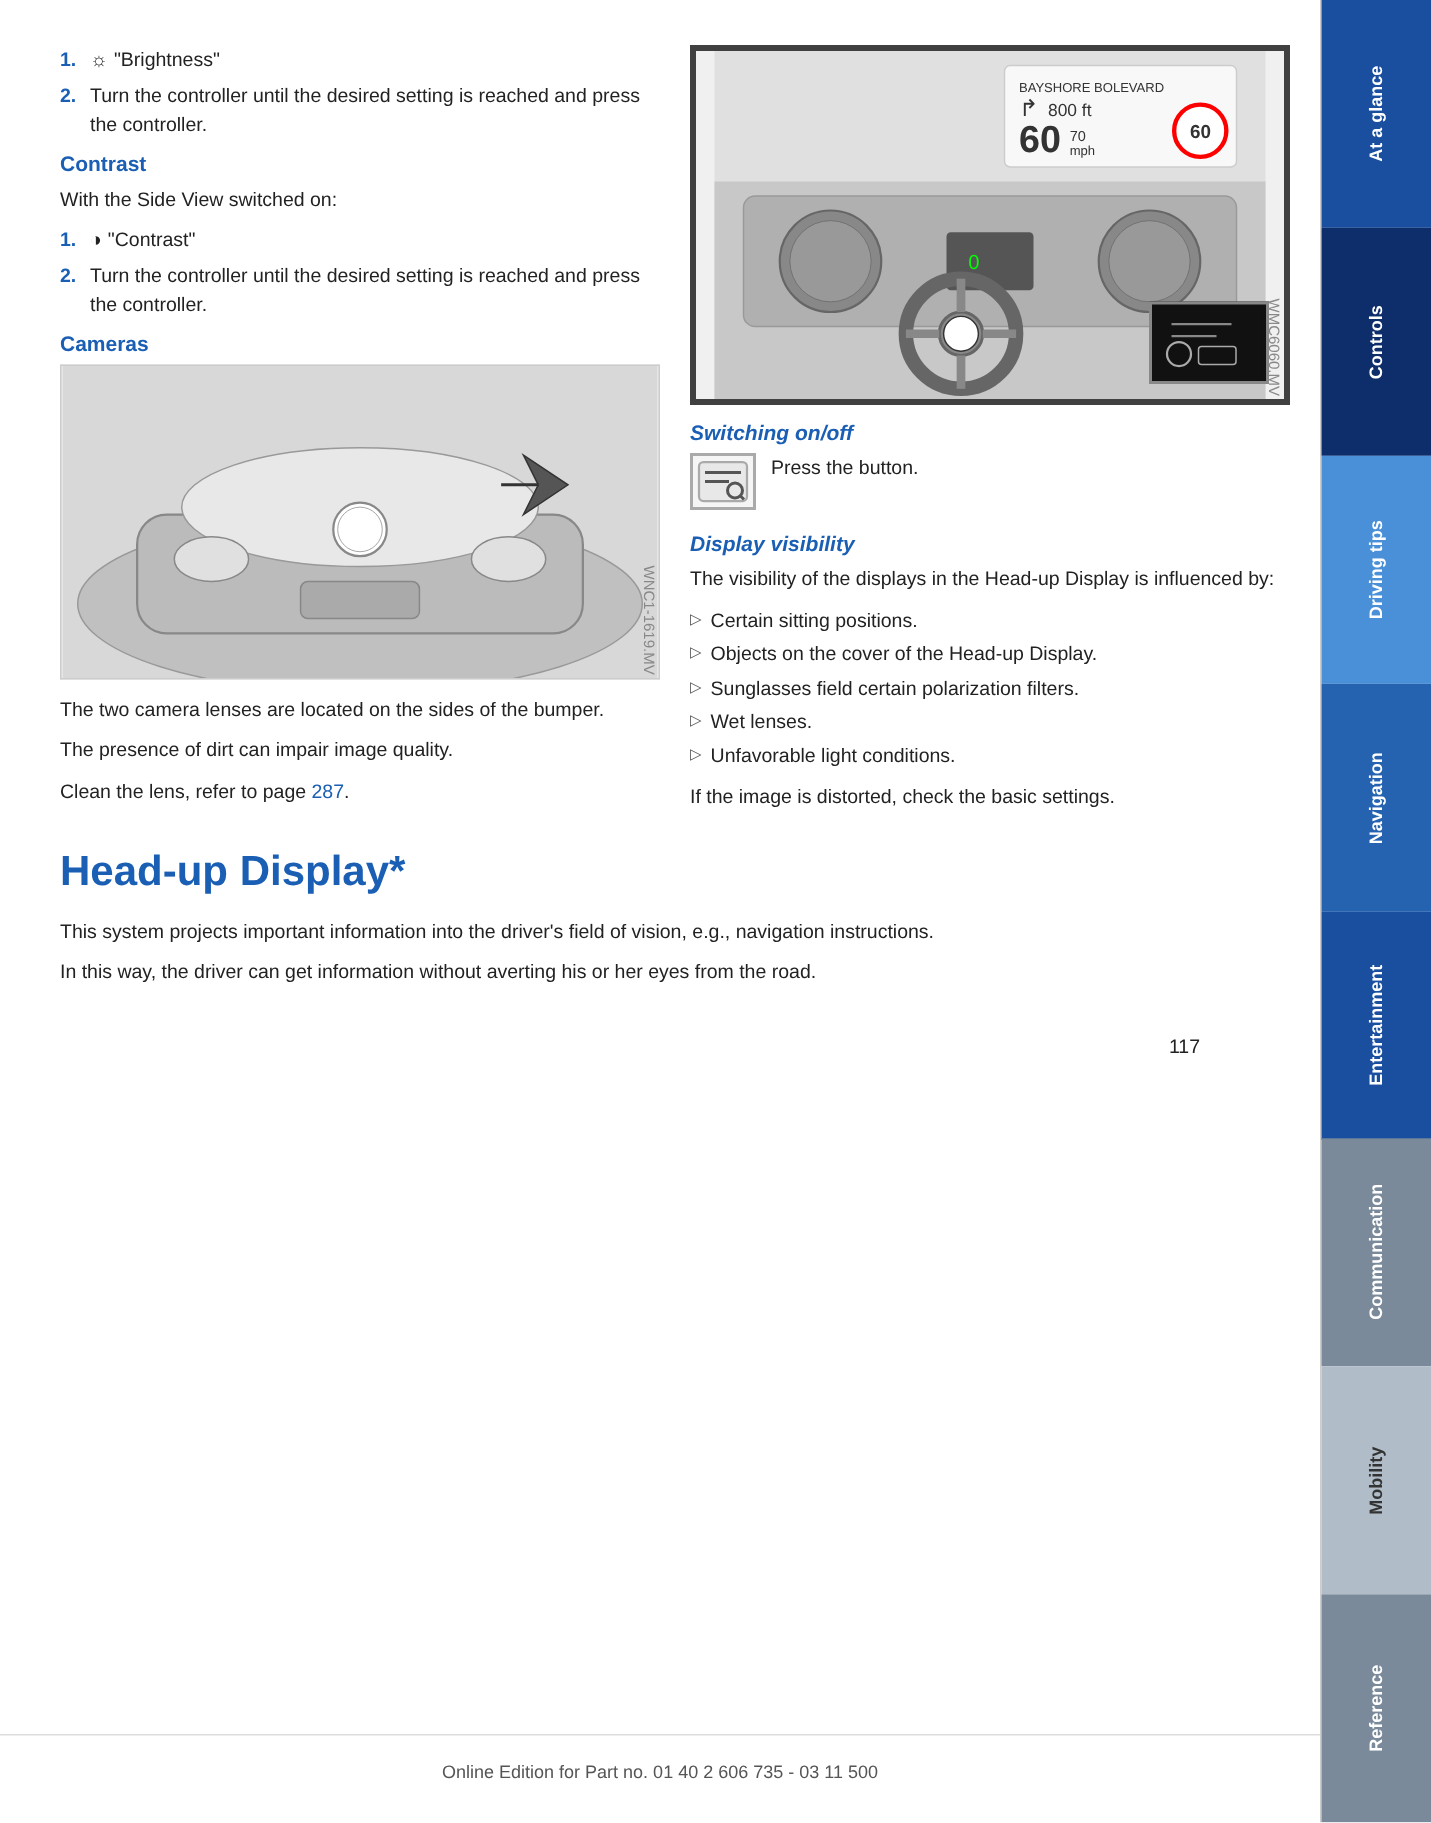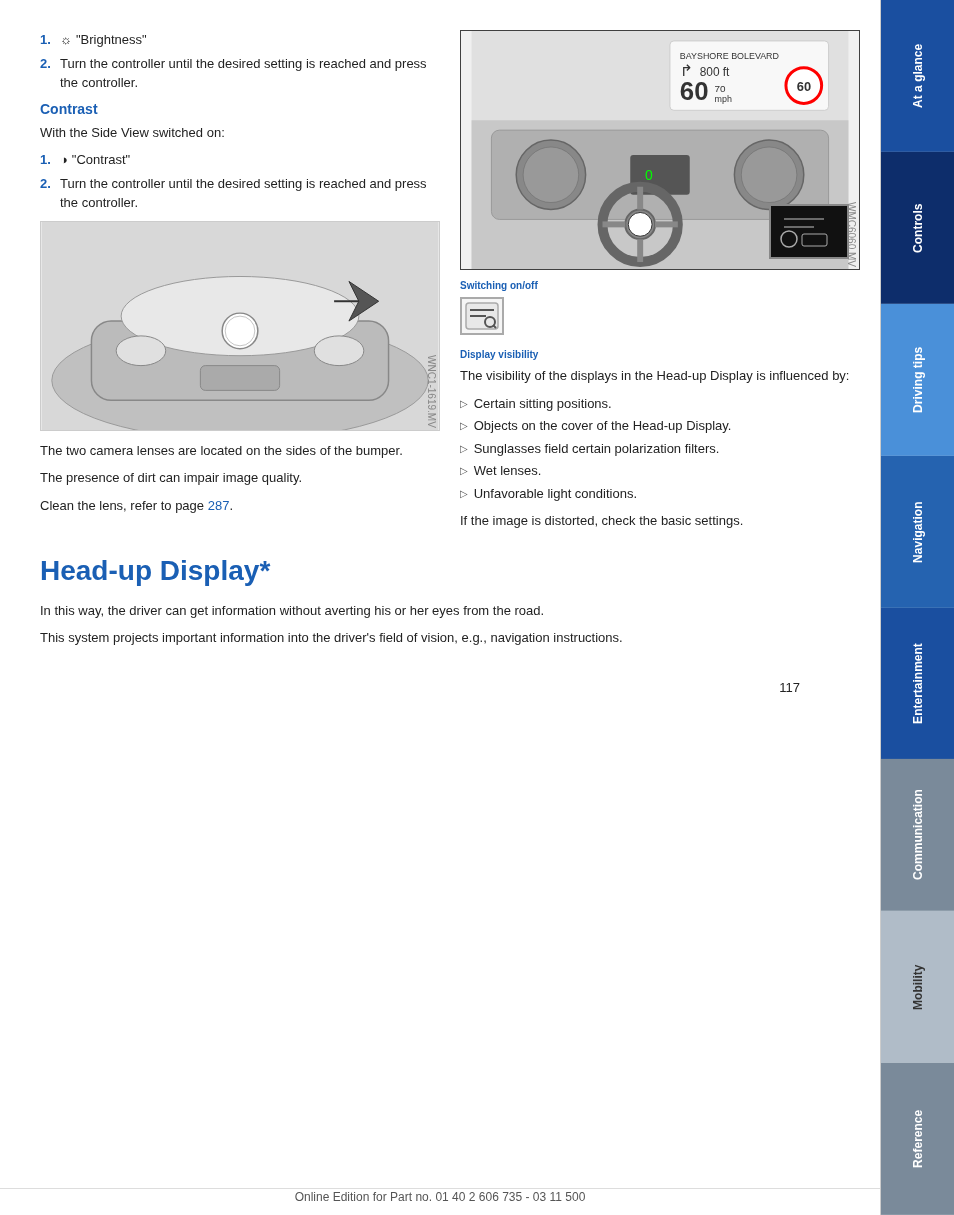--- a/index.html
+++ b/index.html
@@ -122,21 +122,21 @@
       align-items: center;
       justify-content: center;
     }
     .camera-svg {
       width: 100%;
       height: 100%;
     }
     .right-image-box {
       width: 100%;
       height: 240px;
-      border: 1px solid #404040;
+      border: 4px solid #404040;
       background: #f0f0f0;
       margin-bottom: 10px;
       position: relative;
       overflow: hidden;
     }
     .hud-inset {
       position: absolute;
       bottom: 10px;
       right: 10px;
       width: 80px;
@@ -158,43 +158,44 @@
     .major-heading {
       color: #1a5fb4;
       font-size: 28px;
       font-weight: bold;
       margin-bottom: 14px;
       border-top: none;
     }
     .sub-heading {
       color: #1a5fb4;
       font-weight: bold;
-      font-size: 10px;
+      font-size: 14px;
       margin-bottom: 6px;
+      font-style: italic;
     }
     .link-text {
       color: #1a5fb4;
     }
     .switch-icon-box {
       width: 44px;
       height: 38px;
       border: 2px solid #aaa;
       display: flex;
       align-items: center;
       justify-content: center;
       background: #f5f5f5;
       float: left;
       margin-right: 10px;
       margin-bottom: 4px;
     }
     .footer {
       text-align: center;
       font-size: 12px;
       color: #555;
-      padding: 1px 0;
+      padding: 17px 0;
       border-top: 1px solid #ddd;
       position: absolute;
       bottom: 10px;
       left: 0;
       width: 880px;
     }
     .page-num {
       font-size: 13px;
       text-align: right;
       margin-bottom: 2px;
@@ -240,20 +241,21 @@
             <span class="num">1.</span>
             <span class="list-icon">◑</span>
             <span>"Contrast"</span>
           </li>
           <li>
             <span class="num">2.</span>
             <span>Turn the controller until the desired setting is reached and press the controller.</span>
           </li>
         </ul>
 
+        <div class="section-heading">Cameras</div>
 
         <div class="camera-image-box">
           <svg class="camera-svg" viewBox="0 0 400 210" xmlns="http://www.w3.org/2000/svg">
 
             <rect width="400" height="210" fill="#d8d8d8"></rect>
 
             <ellipse cx="200" cy="160" rx="190" ry="60" fill="#c0c0c0" stroke="#999" stroke-width="1"></ellipse>
 
             <rect x="50" y="100" width="300" height="80" rx="20" fill="#bbb" stroke="#888" stroke-width="1.5"></rect>
 
@@ -343,40 +345,41 @@
         <div class="clearfix" style="margin-bottom:10px;">
           <div class="switch-icon-box">
             <svg width="36" height="30" viewBox="0 0 36 30">
               <rect x="2" y="2" width="32" height="26" rx="3" fill="#e8e8e8" stroke="#aaa" stroke-width="1.5"></rect>
               <line x1="6" y1="9" x2="30" y2="9" stroke="#555" stroke-width="2"></line>
               <line x1="6" y1="15" x2="22" y2="15" stroke="#555" stroke-width="2"></line>
               <circle cx="26" cy="21" r="5" fill="none" stroke="#555" stroke-width="2"></circle>
               <line x1="29" y1="24" x2="32" y2="27" stroke="#555" stroke-width="2"></line>
             </svg>
           </div>
+          <p class="body-text">Press the button.</p>
         </div>
 
         <div class="sub-heading">Display visibility</div>
         <p class="body-text">The visibility of the displays in the Head-up Display is influenced by:</p>
         <ul class="bullet-list">
           <li>Certain sitting positions.</li>
           <li>Objects on the cover of the Head-up Display.</li>
           <li>Sunglasses field certain polarization filters.</li>
           <li>Wet lenses.</li>
           <li>Unfavorable light conditions.</li>
         </ul>
         <p class="body-text">If the image is distorted, check the basic settings.</p>
       </div>
     </div>
 
     <div class="page-section-break">
       <h2 class="major-heading">Head-up Display*</h2>
 
+      <p class="body-text">This system projects important information into the driver's field of vision, e.g., navigation instructions.</p>
       <p class="body-text">In this way, the driver can get information without averting his or her eyes from the road.</p>
-      <p class="body-text">This system projects important information into the driver's field of vision, e.g., navigation instructions.</p>
     </div>
 
     <div class="page-num">
       <span>117</span>
     </div>
 
     <div class="footer">
       <span>Online Edition for Part no. 01 40 2 606 735 - 03 11 500</span>
     </div>
   </div>

